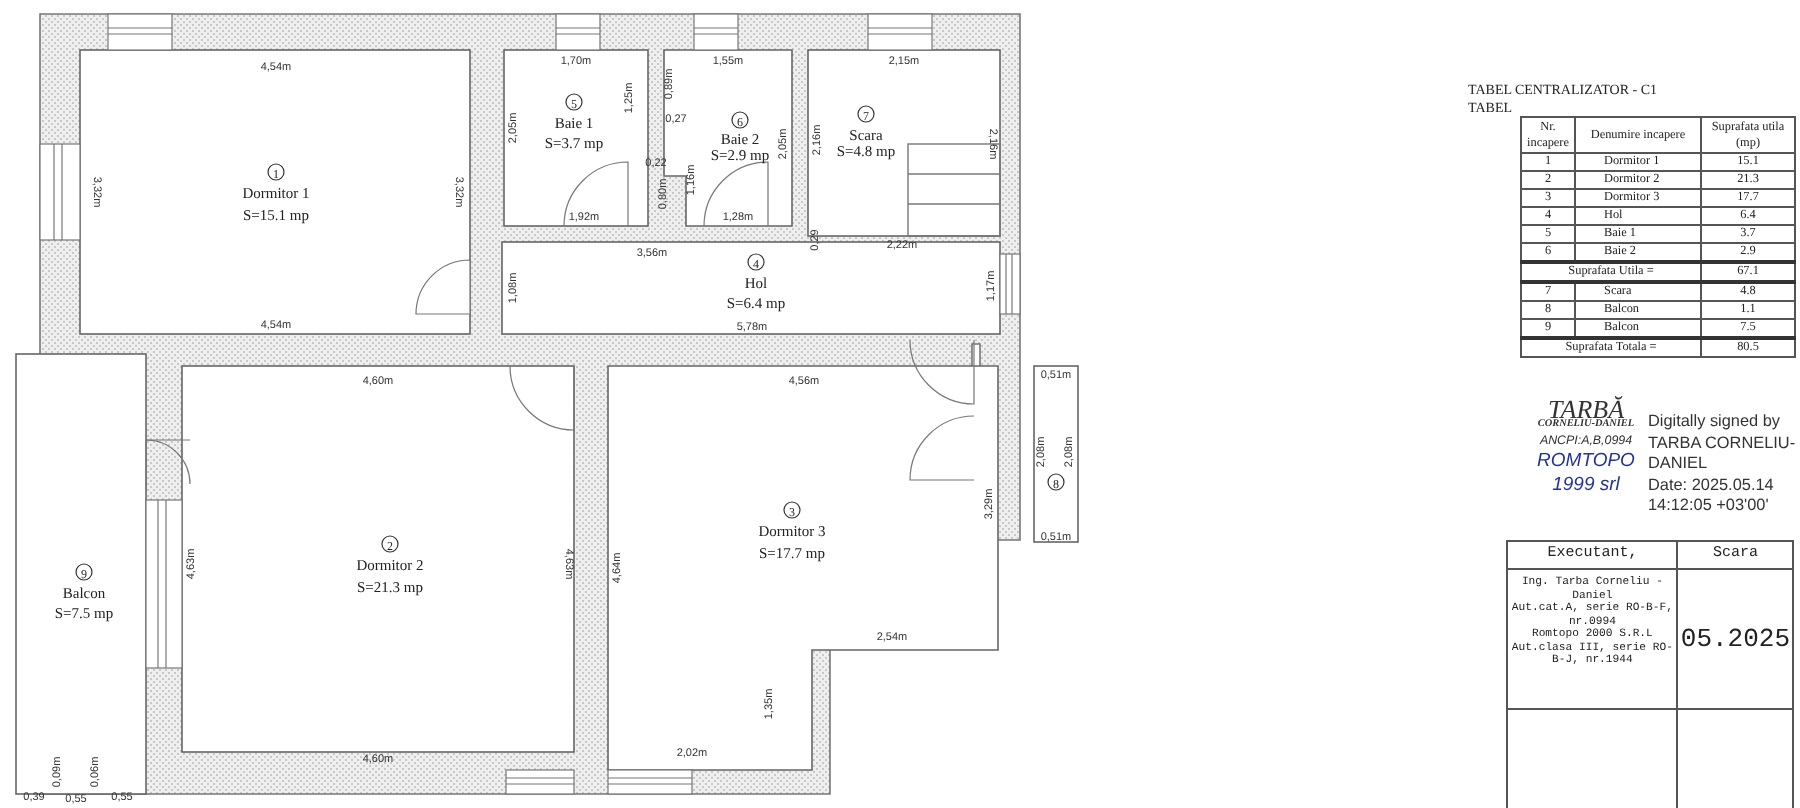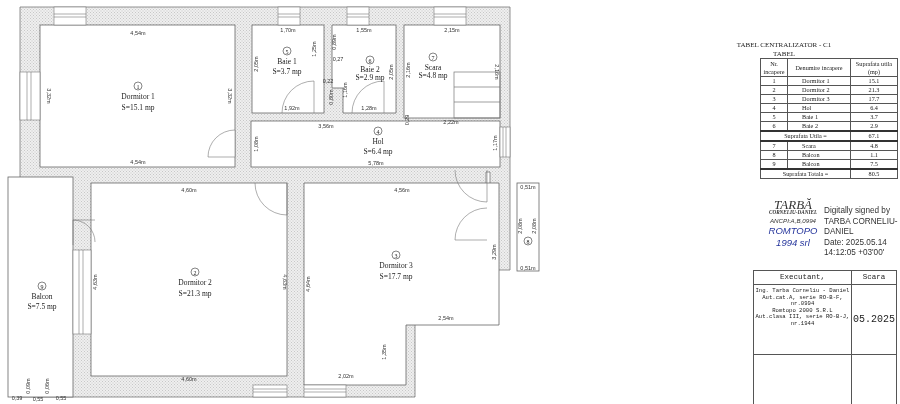--- a/index.html
+++ b/index.html
@@ -3,38 +3,38 @@
 <meta charset="utf-8">
 <style>
   html, body { margin:0; padding:0; background:#ffffff; }
   body { width:900px; height:404px; position:relative; overflow:hidden; font-family:"Liberation Serif", serif; color:#222; }
   #plan { position:absolute; left:0; top:0; width:740px; height:404px; }
   .lbl { font-family:"Liberation Serif", serif; fill:#222; }
   .dim { font-family:"Liberation Sans", sans-serif; font-size:5.5px; fill:#333; }
   .rname { font-size:7.5px; }
   
   .panel { position:absolute; font-family:"Liberation Serif", serif; color:#222; }
-  .tab-title { left:708px; top:41px; width:152px; text-align:center; font-size:7px; line-height:9px; }
+  .tab-title { left:734px; top:41px; width:152px; text-align:left; font-size:7px; line-height:9px; }
   table.cent { position:absolute; left:760px; top:58px; width:138px; border-collapse:collapse; font-family:"Liberation Serif", serif; font-size:6.2px; color:#222; }
   table.cent td, table.cent th { border:1px solid #555; padding:0 2px; height:8px; line-height:8px; font-weight:normal; text-align:center; }
   table.cent th { height:17px; line-height:7.5px; }
   table.cent td.nm { text-align:left; padding-left:14px; }
   table.cent tr.sum td { border-top:2px solid #333; }
   .sig { position:absolute; left:762px; top:200px; width:140px; height:70px; }
   .stamp { position:absolute; left:0; top:0; width:62px; text-align:center; font-family:"Liberation Sans", sans-serif; font-style:italic; }
   .stamp .a { font-size:13px; font-weight:normal; color:#333; line-height:9px; font-family:"Liberation Serif", serif; }
   .stamp .b { font-size:5.2px; font-weight:bold; color:#333; line-height:7px; font-family:"Liberation Serif", serif; }
   .stamp .c { font-size:6.2px; color:#333; line-height:9px; }
   .stamp .d { font-size:9.5px; color:#23339b; line-height:12px;font-style:italic; }
   .digi { position:absolute; left:62px; top:6px; width:78px; font-family:"Liberation Sans", sans-serif; font-size:8.2px; line-height:10.5px; color:#333; }
   table.exec { position:absolute; left:753px; top:270px; width:144px; border-collapse:collapse; font-family:"Liberation Serif", serif; color:#222; }
   table.exec td { border:1px solid #555; text-align:center; vertical-align:top; font-size:7px; padding:1px;font-family:Liberation Mono, monospace; }
   table.exec .hd { height:11px; line-height:11px; font-size:7.5px; }
   table.exec .info { font-size:5.6px; line-height:6.5px; height:65px; padding-top:3px; }
-  table.exec .date { vertical-align:middle; font-size:10px; }
+  table.exec .date { vertical-align:middle; font-size:13px; }
   table.exec .empty { height:48px; }
 </style>
 </head>
 <body>
 
 <svg id="plan" viewBox="0 0 740 404" xmlns="http://www.w3.org/2000/svg">
   <defs>
     <pattern id="hatch" width="3" height="3" patternUnits="userSpaceOnUse">
       <rect width="3" height="3" fill="#efefef"></rect>
       <rect x="0" y="0" width="1" height="1" fill="#c8c8c8"></rect>
@@ -276,21 +276,21 @@
       </tr>
 </tbody>
   </table>
 
 <div class="sig">
   <div class="stamp">
     <div class="a">TARBĂ</div>
     <div class="b">CORNELIU-DANIEL</div>
     <div class="c">ANCPI:A,B,0994</div>
     <div class="d">ROMTOPO</div>
-    <div class="d">1994 srl</div>
+    <div class="d">1999 srl</div>
   </div>
   <div class="digi">
     <div>Digitally signed by</div>
     <div>TARBA CORNELIU-</div>
     <div>DANIEL</div>
     <div>Date: 2025.05.14</div>
     <div>14:12:05 +03'00'</div>
   </div>
 </div>
 

